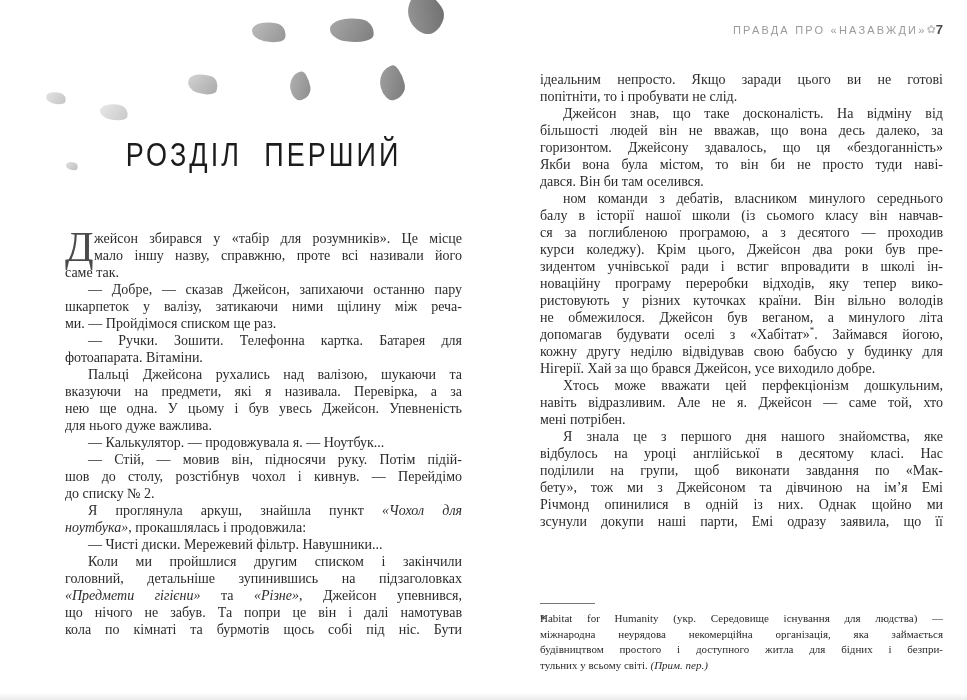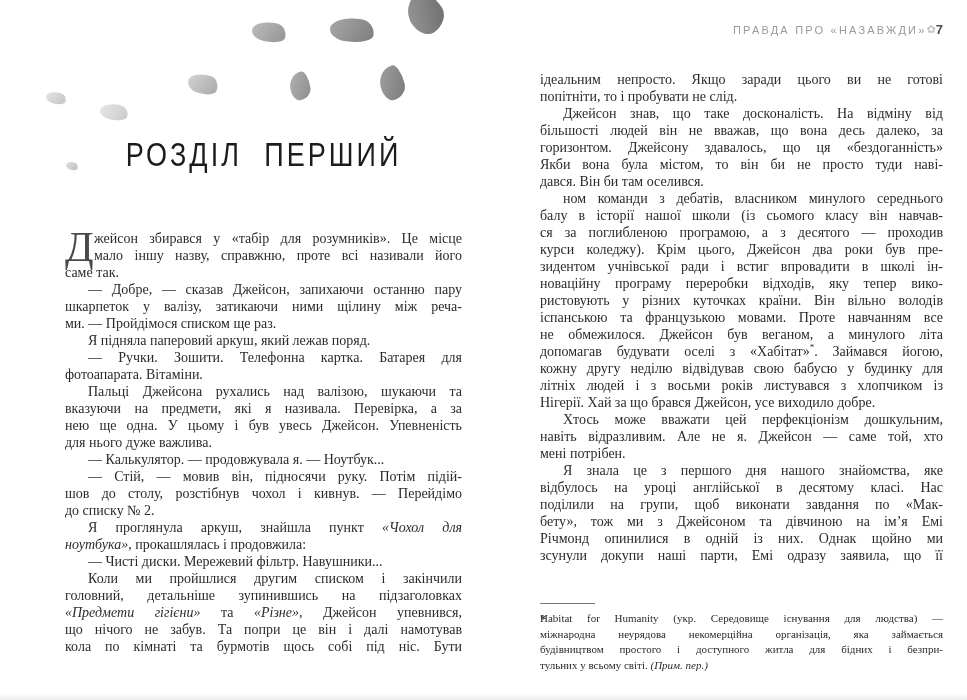--- a/index.html
+++ b/index.html
@@ -97,23 +97,20 @@
         <div class="line">жейсон збирався у «табір для розумників». Це місце</div>
         <div class="line">мало іншу назву, справжню, проте всі називали його</div>
         <div class="line end">саме так.</div>
       </div>
       <div class="para indent">
         <div class="line">— Добре, — сказав Джейсон, запихаючи останню пару</div>
         <div class="line">шкарпеток у валізу, затикаючи ними щілину між реча-</div>
         <div class="line end">ми. — Пройдімося списком ще раз.</div>
       </div>
       <div class="para indent">
-        <div class="line end">Я підняла паперовий аркуш, який лежав поряд.</div>
-      </div>
-      <div class="para indent">
         <div class="line">— Ручки. Зошити. Телефонна картка. Батарея для</div>
         <div class="line end">фотоапарата. Вітаміни.</div>
       </div>
       <div class="para indent">
         <div class="line">Пальці Джейсона рухались над валізою, шукаючи та</div>
         <div class="line">вказуючи на предмети, які я називала. Перевірка, а за</div>
         <div class="line">нею ще одна. У цьому і був увесь Джейсон. Упевненість</div>
         <div class="line end">для нього дуже важлива.</div>
       </div>
       <div class="para indent">
@@ -155,25 +152,23 @@
         <div class="line end">дався. Він би там оселився.</div>
       </div>
       <div class="para indent">
         <div class="line">ном команди з дебатів, власником минулого середнього</div>
         <div class="line">балу в історії нашої школи (із сьомого класу він навчав-</div>
         <div class="line">ся за поглибленою програмою, а з десятого — проходив</div>
         <div class="line">курси коледжу). Крім цього, Джейсон два роки був пре-</div>
         <div class="line">зидентом учнівської ради і встиг впровадити в школі ін-</div>
         <div class="line">новаційну програму переробки відходів, яку тепер вико-</div>
         <div class="line">ристовують у різних куточках країни. Він вільно володів</div>
-        <div class="line">іспанською та французькою мовами. Проте навчанням все</div>
         <div class="line">не обмежилося. Джейсон був веганом, а минулого літа</div>
         <div class="line">допомагав будувати оселі з «Хабітат»<sup>*</sup>. Займався йогою,</div>
         <div class="line">кожну другу неділю відвідував свою бабусю у будинку для</div>
-        <div class="line">літніх людей і з восьми років листувався з хлопчиком із</div>
         <div class="line end">Нігерії. Хай за що брався Джейсон, усе виходило добре.</div>
       </div>
       <div class="para indent">
         <div class="line">Хтось може вважати цей перфекціонізм дошкульним,</div>
         <div class="line">навіть відразливим. Але не я. Джейсон — саме той, хто</div>
         <div class="line end">мені потрібен.</div>
       </div>
       <div class="para indent">
         <div class="line">Я знала це з першого дня нашого знайомства, яке</div>
         <div class="line">відбулось на уроці англійської в десятому класі. Нас</div>

